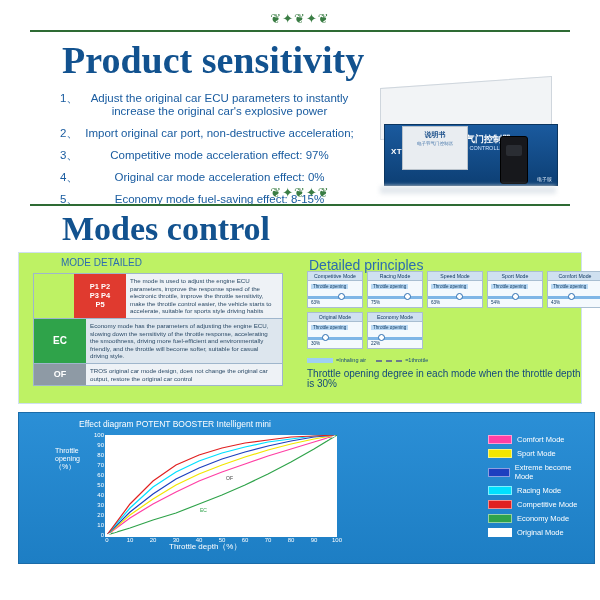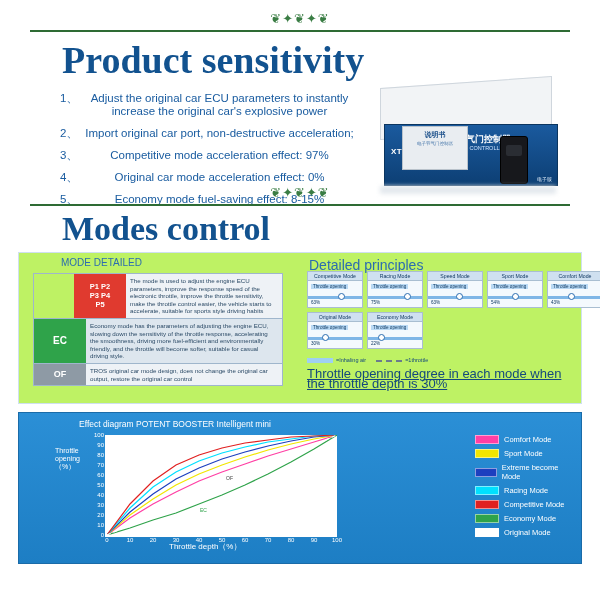--- a/index.html
+++ b/index.html
@@ -165,26 +165,26 @@
   .card .cb .knob{
     position:absolute;width:5px;height:5px;border-radius:50%;background:#fff;border:1px solid #2b6cb0;
     bottom:7px;
   }
   .legend{
     position:absolute;left:288px;top:104px;font-size:5.5px;color:#14497c;
   }
   .legend .sw{display:inline-block;width:26px;height:5px;background:#9fd0f2;vertical-align:middle;margin-right:3px;}
   .legend .sw2{display:inline-block;width:26px;height:0;border-top:2px dashed #6b7c8c;vertical-align:middle;margin:0 3px 0 10px;}
   .legendtxt{
-    position:absolute;left:288px;top:116px;font-size:13px;color:#14497c;line-height:10px;text-decoration:underline;
+    position:absolute;left:288px;top:116px;font-size:10px;color:#14497c;line-height:10px;
   }
 
   
   .chartwrap{
-    position:relative;margin:8px 18px 0 18px;height:150px;
+    position:relative;margin:8px 5px 0 18px;height:150px;
     background:linear-gradient(180deg,#2b8fd6 0%, #1d7ec4 100%);
     border:1px solid #1a6ba8;
   }
   .chart-title{
     position:absolute;left:60px;top:6px;font-size:8.5px;color:#fff;
   }
   .plot{
     position:absolute;left:86px;top:22px;width:230px;height:100px;
     background:#ffffff;border-left:2px solid #fff;border-bottom:2px solid #fff;
   }

